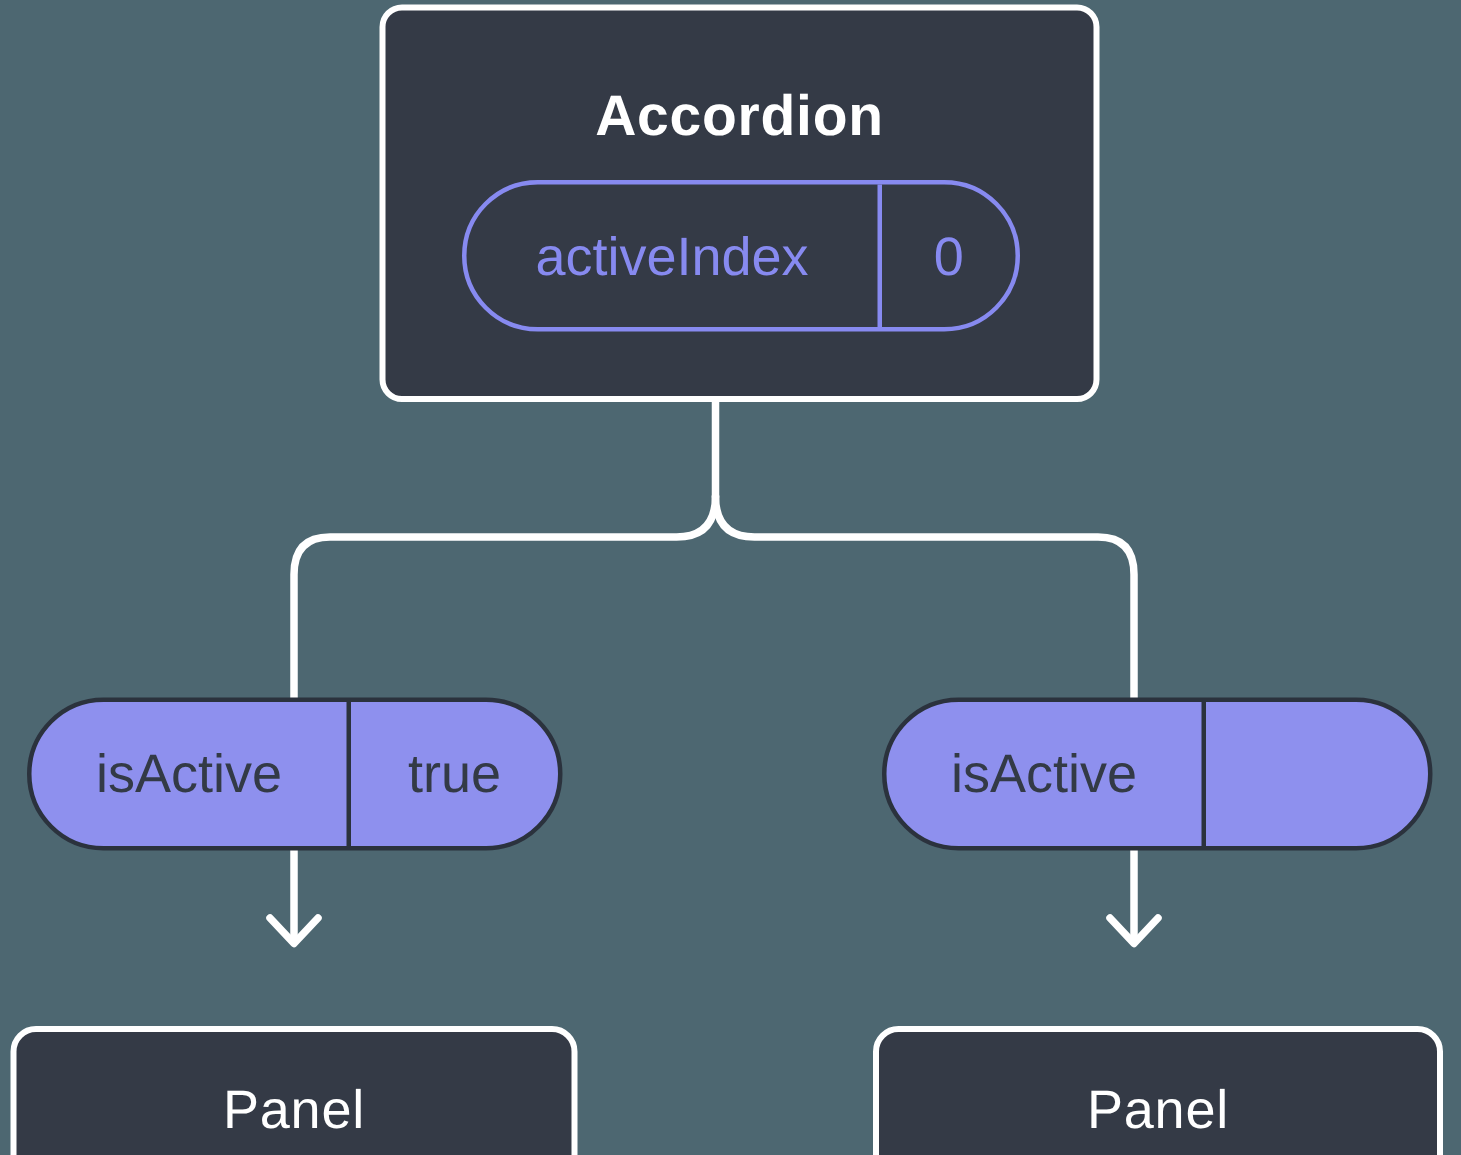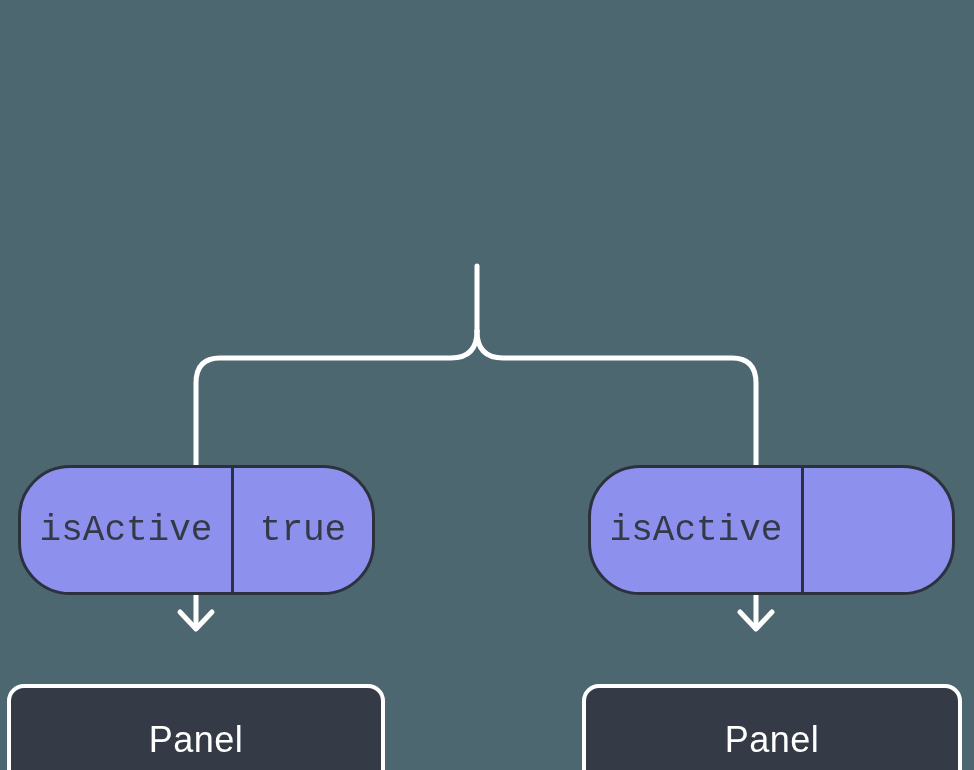--- a/index.html
+++ b/index.html
@@ -71,29 +71,28 @@
   }
   .state-pill .seg-key{
     width:277px;
     border-right:3px solid var(--accent-purple);
     box-sizing:border-box;
   }
   .state-pill .seg-val{flex:1;}
   .prop-pill{
     position:absolute;
     top:465px;
-    height:130px;
+    height:102px;
     background:var(--pill-fill);
     border:3px solid var(--pill-border);
     border-radius:52px;
     box-sizing:border-box;
     display:flex;
     align-items:stretch;
     z-index:2;
-    font-family:Liberation Mono, monospace;
   }
   .prop-pill-left{left:18px;width:357px;}
   .prop-pill-right{left:588px;width:367px;}
   .prop-pill .seg{
     display:flex;
     align-items:center;
     justify-content:center;
     color:var(--pill-text);
     font-size:36px;
   }
@@ -128,20 +127,27 @@
   <svg class="connector-svg" width="974" height="770" viewBox="0 0 974 770">
     <g fill="none" stroke="#ffffff" stroke-width="5" stroke-linecap="round" stroke-linejoin="round">
       <path d="M477 266 L477 331"></path>
       <path d="M477 331 Q477 358 451 358 L220 358 Q196 358 196 383 L196 627"></path>
       <path d="M477 331 Q477 358 503 358 L732 358 Q756 358 756 383 L756 627"></path>
       <path d="M180 612 L196 629 L212 612"></path>
       <path d="M740 612 L756 629 L772 612"></path>
     </g>
   </svg>
 
+  <div class="node-card accordion-card">
+    <div class="node-title accordion-title">Accordion</div>
+    <div class="state-pill">
+      <div class="seg seg-key">activeIndex</div>
+      <div class="seg seg-val">0</div>
+    </div>
+  </div>
 
   <div class="prop-pill prop-pill-left">
     <div class="seg seg-key">isActive</div>
     <div class="seg seg-val">true</div>
   </div>
 
   <div class="prop-pill prop-pill-right">
     <div class="seg seg-key">isActive</div>
   </div>
 

